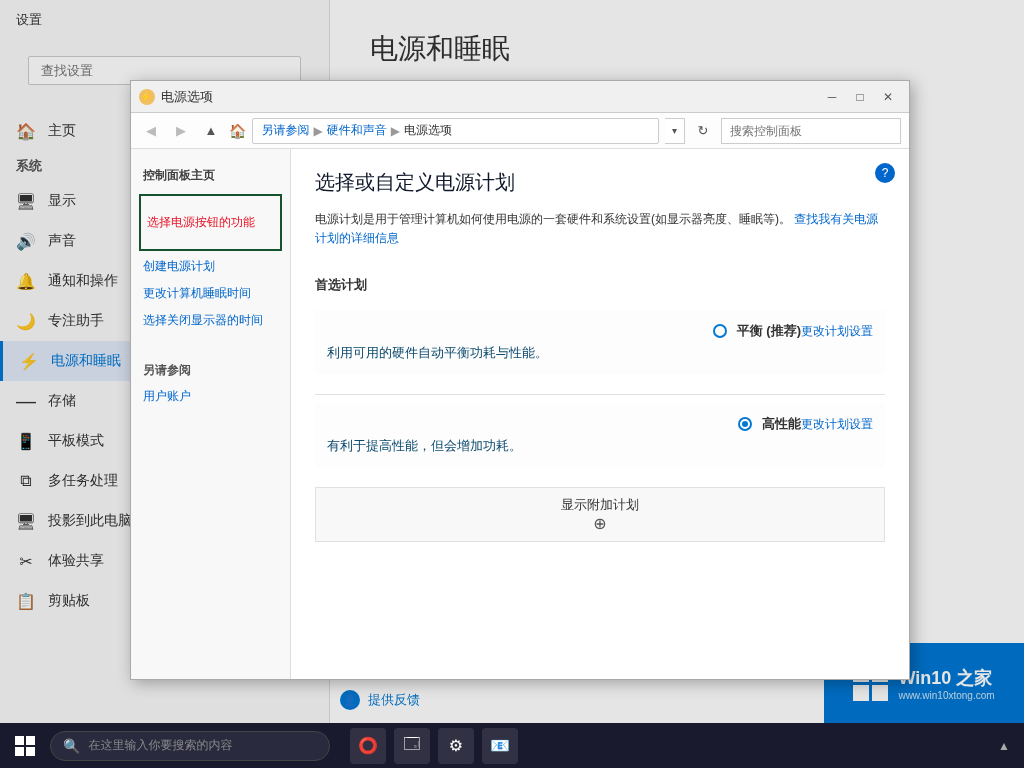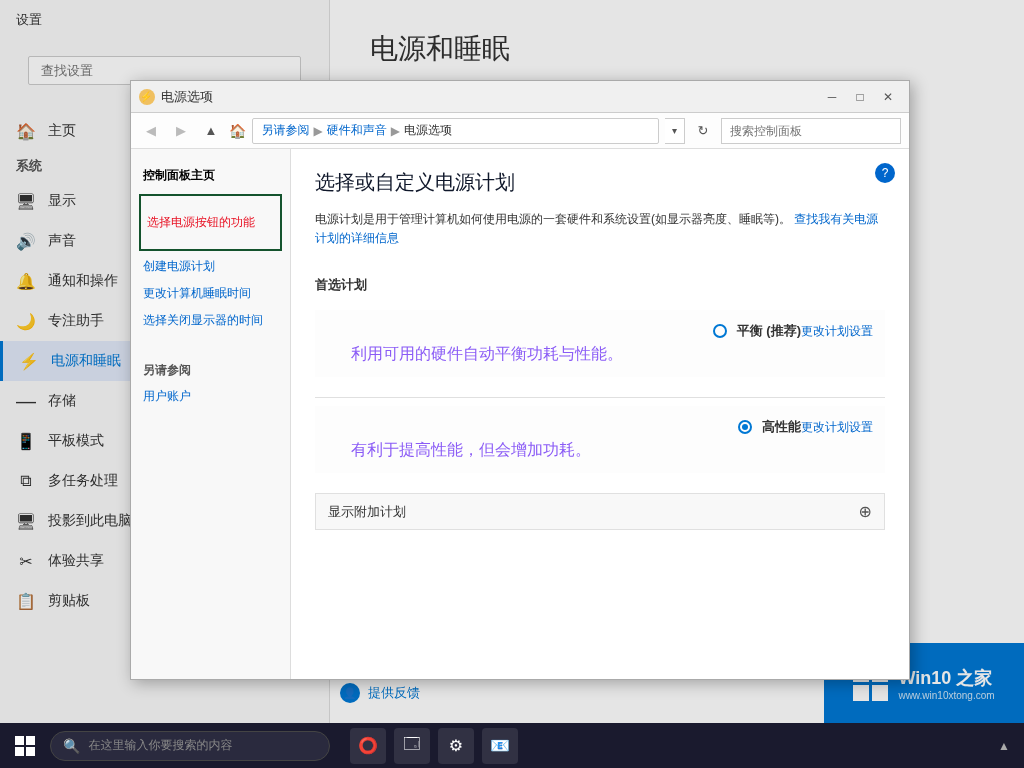--- a/index.html
+++ b/index.html
@@ -172,21 +172,21 @@
     .dialog-sidebar {
       width: 160px;
       background: #f8f8f8;
       border-right: 1px solid #ddd;
       padding: 10px 0;
       flex-shrink: 0;
     }
     .dialog-sidebar-title {
       padding: 8px 12px;
       font-size: 12px;
-      color: #000000;
+      color: #404040;
       font-weight: bold;
     }
     .dialog-sidebar-link {
       display: block;
       padding: 5px 12px;
       font-size: 12px;
       color: #0066cc;
       cursor: pointer;
       text-decoration: none;
     }
@@ -268,39 +268,39 @@
       font-size: 13px;
       font-weight: bold;
       color: #333;
     }
     .plan-link {
       font-size: 12px;
       color: #0066cc;
       cursor: pointer;
     }
     .plan-desc {
-      font-size: 16px;
-      color: #8b5cf6;
-      margin-left: 24px;
+      font-size: 13px;
+      color: #0c4a6e;
       margin-top: 4px;
     }
     .plan-divider {
       border: none;
       border-top: 1px solid #e0e0e0;
       margin: 8px 0;
     }
 
     .show-more-section {
       display: flex;
       align-items: center;
       margin-top: 16px;
       padding: 8px 12px;
       background: #f8f8f8;
       border: 1px solid #e0e0e0;
       cursor: pointer;
+      flex-direction: column;
     }
     .show-more-text {
       flex: 1;
       font-size: 13px;
       color: #333;
     }
     .expand-icon {
       color: #555;
       font-size: 16px;
     }
@@ -406,21 +406,21 @@
       gap: 3px;
     }
     .watermark-logo div { background: white; }
     .watermark-text { color: white; }
     .watermark-main { font-size: 18px; font-weight: bold; }
     .watermark-sub { font-size: 10px; color: rgba(255,255,255,0.8); }
 
     
     .feedback-area {
       position: absolute;
-      bottom: 65px;
+      bottom: 58px;
       left: 340px;
       display: flex;
       align-items: center;
       gap: 8px;
       cursor: pointer;
     }
     .feedback-icon {
       width: 20px; height: 20px;
       background: #0078d4;
       border-radius: 50%;

